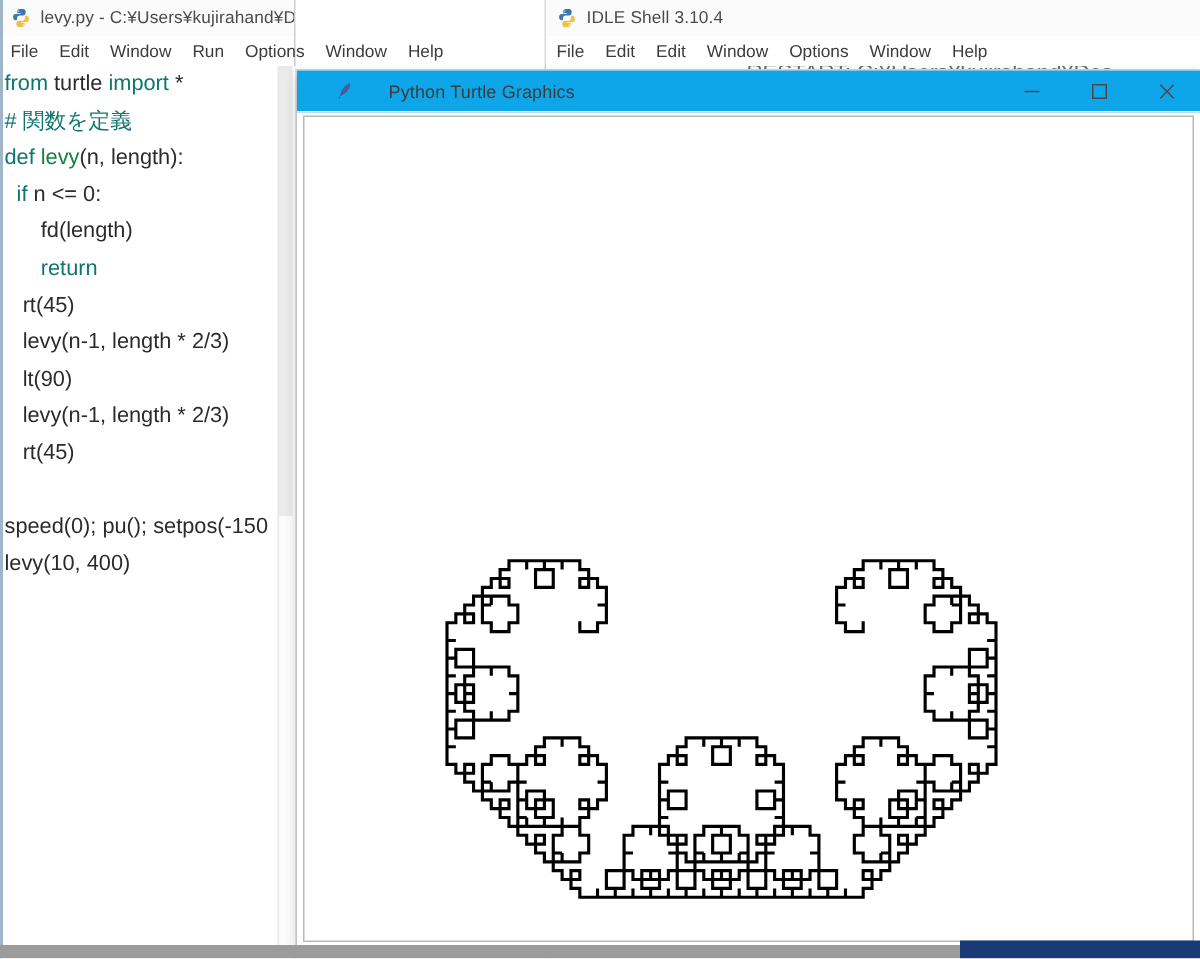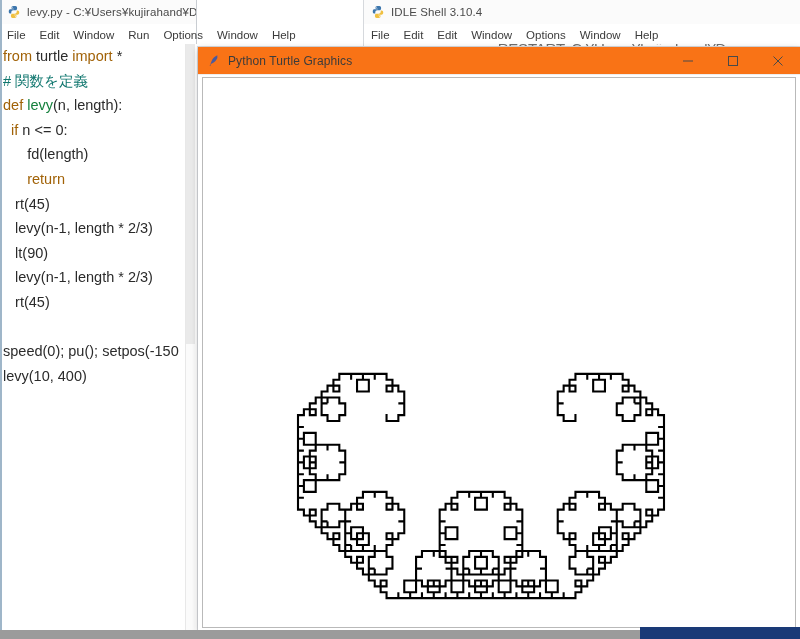--- a/index.html
+++ b/index.html
@@ -135,21 +135,21 @@
     overflow: hidden;
     font-family: "Liberation Sans", sans-serif;
     font-size: 14.5px;
     line-height: 24.6px;
     white-space: pre;
     color: #2b2b2b;
     padding-left: 3px;
     box-sizing: border-box;
   }
   .code-line { white-space: pre; }
-  .kw   { color: #a16207; }
+  .kw   { color: #0f766e; }
   .cmt  { color: #0f766e; }
   .def  { color: #15803d; }
   .scroll-v {
     position: absolute;
     right: 1px;
     top: 44px;
     width: 9px;
     bottom: 0;
     background: #fbfbfb;
     border-left: 1px solid #e8e8e8;
@@ -196,23 +196,24 @@
   #turtle-window {
     left: 198px;
     top: 47px;
     width: 602px;
     height: 585px;
     background: #ffffff;
     box-shadow: 0 2px 7px rgba(0,0,0,0.22), 0 0 0 1px #d8dade;
   }
   #turtle-window .titlebar {
     height: 28px;
-    background: #f97316;
+    background: #0ea5e9;
     border-bottom: 1px solid #eeeeee;
-    padding-left: 10px;
+    padding-left: 26px;
+    gap: 15px;
   }
   #turtle-window .title-text { font-size: 12px; color: #3c3c3c; }
   .turtle-canvas-frame {
     position: absolute;
     left: 4px;
     top: 30px;
     right: 4px;
     bottom: 4px;
     background: #ffffff;
     border: 1px solid #b9b9b9;

